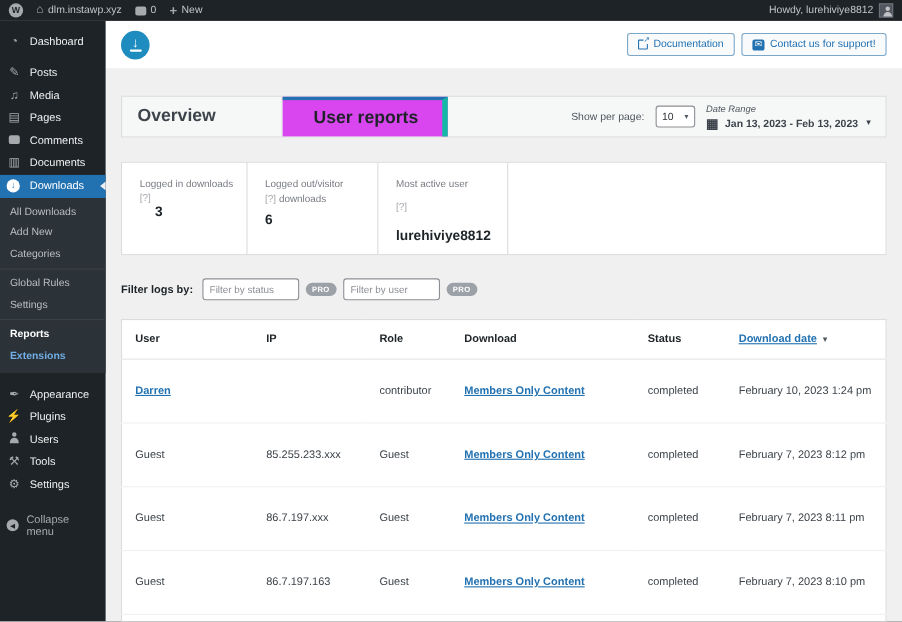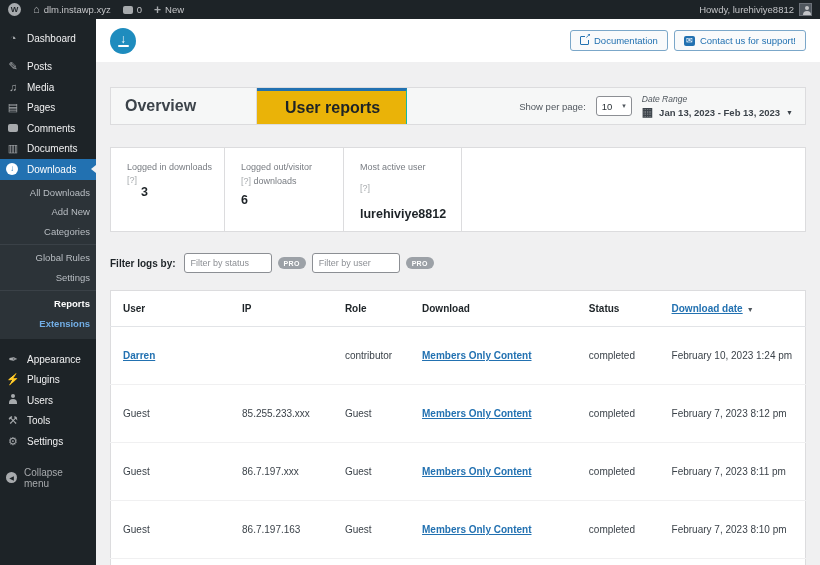--- a/index.html
+++ b/index.html
@@ -45,21 +45,21 @@
   .dl-circle { width:12px; height:12px; border-radius:50%; background:#fff;
     color:#2271b1; font-size:8px; font-weight:bold; display:flex;
     align-items:center; justify-content:center; line-height:1; }
   .person-ic { width:11px; height:11px; position:relative; display:inline-block; }
   .person-ic::before { content:""; position:absolute; top:0; left:3.5px; width:4px;
     height:4px; border-radius:50%; background:#a7aaad; }
   .person-ic::after { content:""; position:absolute; top:5px; left:1.5px; width:8px;
     height:5px; border-radius:4px 4px 0 0; background:#a7aaad; }
   .submenu { background:#2c3338; padding:3px 0 6px; }
   .sub-item { padding:4px 6px 4px 9px; font-size:9.5px; line-height:11.5px;
-    color:#b9bec3; cursor:pointer;text-align:right; }
+    color:#b9bec3; cursor:pointer; }
   .sub-item.sep-top { border-top:1px solid #3a4147; margin-top:3px; padding-top:7px; }
   .sub-item.current { color:#fff; font-weight:bold; }
   .sub-item.ext { color:#72aee6; font-weight:bold; }
   .sub-item.lite { color:#dba617; font-weight:bold; }
   .lower-gap { height:10px; }
   .collapse-row { margin-top:16px; }
   .collapse-row .mi-circle { width:11px; height:11px; border-radius:50%;
     background:#a7aaad; color:#1d2327; font-size:6px; display:flex;
     align-items:center; justify-content:center; flex:0 0 11px; }
   .collapse-row span.lbl { color:#a7aaad; }
@@ -86,22 +86,22 @@
     justify-content:center; line-height:1; }
 
   .content { padding:25px 14px 0 14px; }
 
   
   .tabs-bar { height:38px; background:#f6f7f7; border:1px solid #dcdcde;
     display:flex; align-items:stretch; }
   .tab { display:flex; align-items:center; font-size:16px; font-weight:bold;
     color:#3c434a; cursor:pointer; }
   .tab.overview { width:146px; padding-left:14px; border-right:1px solid #dcdcde; }
-  .tab.active { width:150px; padding-left:28px; background:#eab308;
-    border-top:3px solid #2271b1; border-right:1px solid #14b8a6; color:#1d2327; }
+  .tab.active { width:150px; padding-left:28px; background:#d946ef;
+    border-top:3px solid #2271b1; border-right:5px solid #14b8a6; color:#1d2327; }
   .bar-controls { margin-left:auto; display:flex; align-items:center; gap:10px;
     padding-right:12px; }
   .spp-label { font-size:9.5px; color:#50575e; }
   .select-box { width:36px; height:20px; border:1px solid #8c8f94; border-radius:3px;
     background:#fff; display:flex; align-items:center; justify-content:space-between;
     padding:0 5px; font-size:9.5px; color:#2c3338; cursor:pointer; }
   .select-box .chev { font-size:7px; color:#50575e; }
   .date-block { display:flex; flex-direction:column; justify-content:center; gap:2px; }
   .dr-label { font-style:italic; font-size:8.5px; color:#50575e; }
   .dr-value { display:flex; align-items:center; gap:6px; font-size:9.5px;

